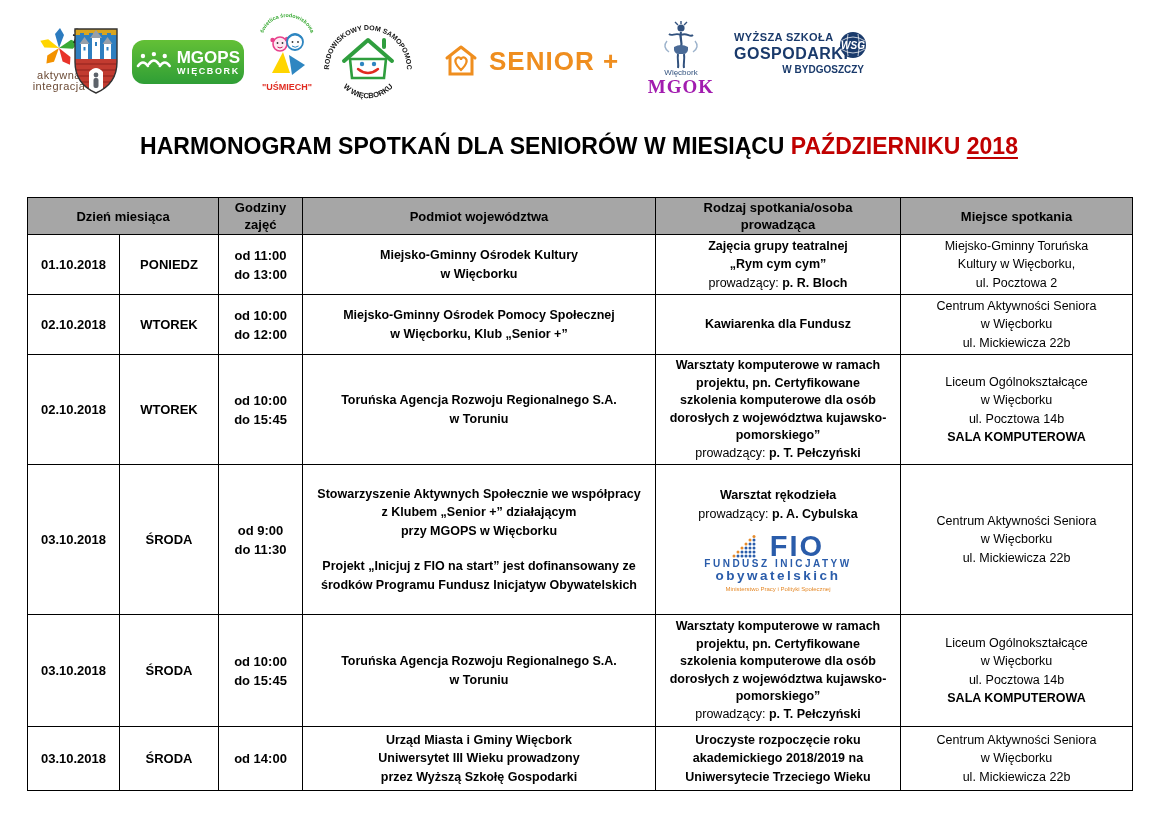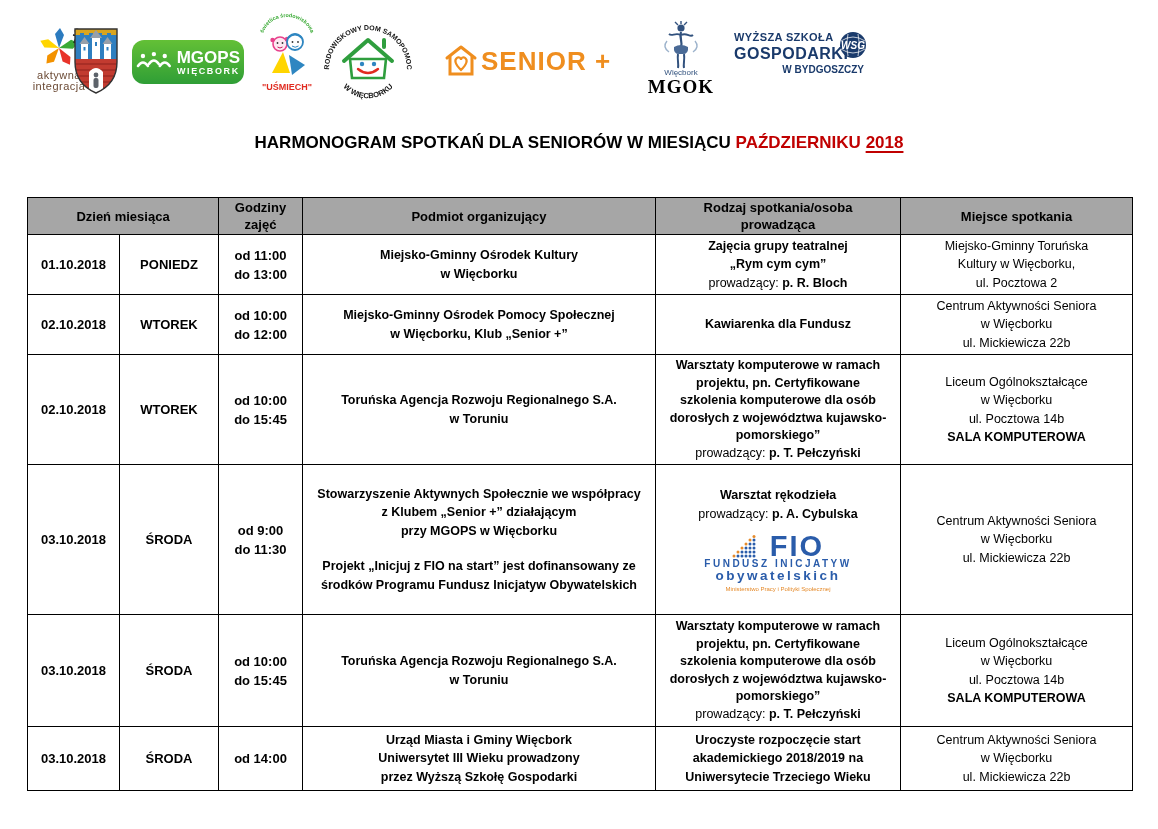--- a/index.html
+++ b/index.html
@@ -15,38 +15,38 @@
   .lg-aktywna .t { color:#6b4a35; font-size:11px; line-height:11px; letter-spacing:.5px; }
   .lg-herb { left:72px; top:26px; }
   .lg-mgops { left:132px; top:40px; width:112px; height:44px; border-radius:12px;
     background:linear-gradient(#63c036,#2f9e36); display:flex; flex-direction:row; align-items:center;
     justify-content:center; gap:5px; padding:1px 4px; }
   .lg-mgops .txt { display:flex; flex-direction:column; align-items:center; color:#fff; }
   .lg-mgops .l1 { font-weight:bold; font-size:17px; line-height:17px; }
   .lg-mgops .l2 { font-weight:bold; font-size:9px; line-height:10px; letter-spacing:1.6px; }
   .lg-usmiech { left:258px; top:13px; }
   .lg-sds { left:323px; top:19px; }
-  .lg-senior { left:441px; top:43px; flex-direction:row !important; }
+  .lg-senior { left:441px; top:43px; flex-direction:row !important; gap:8px; }
   .lg-senior .t { color:#ef8e1f; font-weight:bold; font-size:26px; letter-spacing:1px; }
   .lg-mgok { left:645px; top:21px; width:72px; }
   .lg-mgok .l1 { color:#32527e; font-size:8px; line-height:8px; margin-top:-2px; }
-  .lg-mgok .l2 { color:#000000; font-family:"Liberation Serif",serif; font-weight:bold; font-size:19px; line-height:19px; letter-spacing:1px; }
+  .lg-mgok .l2 { color:#a21caf; font-family:"Liberation Serif",serif; font-weight:bold; font-size:19px; line-height:19px; letter-spacing:1px; }
   .lg-wsg { left:734px; top:30px; width:136px; align-items:flex-start; position:absolute; }
   .lg-wsg .g { position:absolute; right:0; top:0; }
   .lg-wsg .l1 { color:#1a3a6b; font-weight:bold; font-size:11px; line-height:12px; margin-top:1px; letter-spacing:.4px; }
   .lg-wsg .l2 { color:#1a3a6b; font-weight:bold; font-size:16px; line-height:21px; letter-spacing:.5px; }
   .lg-wsg .l3 { color:#1a3a6b; font-weight:bold; font-size:10px; line-height:11px; align-self:flex-end; padding-right:6px;margin-left:41px; }
   .lg-pzeri { left:878px; top:21px; }
   .lg-biblio { left:964px; top:26px; width:96px; }
   .lg-biblio .l1 { color:#b05a4a; font-size:5.5px; line-height:7px; letter-spacing:1px; }
   .lg-biblio .l2 { color:#1a1a1a; font-family:"Liberation Serif",serif; font-size:12px; line-height:13px; }
   .lg-biblio .l3 { color:#8a8f98; font-size:7px; line-height:9px; letter-spacing:2px; }
   
   .title { position:absolute; left:0; top:133px; width:1158px; text-align:center;
-    font-size:17px; font-weight:bold; white-space:nowrap; }
+    font-size:23px; font-weight:bold; white-space:nowrap; }
   .title .red { color:#c00000; }
   .title .year { color:#c00000; text-decoration:underline; text-decoration-thickness:2px; text-underline-offset:3px; }
   
   table.sched { position:absolute; left:27px; top:197px; width:1105px; border-collapse:collapse; table-layout:fixed; }
   .sched th, .sched td { border:1.6px solid #000; padding:1px 4px; vertical-align:middle; text-align:center; overflow:hidden; }
   .sched th { background:#a6a6a6; font-size:13px; line-height:17px; font-weight:bold; }
   .sched td { font-size:12.5px; }
   .ln { line-height:18.5px; }
   .tight .ln { line-height:17.5px; }
   .b { font-weight:bold; }
@@ -234,21 +234,21 @@
       <col style="width:245px">
       <col style="width:232px">
     </colgroup>
   <tbody>
       <tr style="height:32px">
     <th colspan="2">Dzień miesiąca</th>
     <th>
       <div>Godziny</div>
       <div>zajęć</div>
     </th>
-    <th>Podmiot organizujący</th>
+    <th>Podmiot województwa</th>
     <th>
       <div>Rodzaj spotkania/osoba</div>
       <div>prowadząca</div>
     </th>
     <th>Miejsce spotkania</th>
   </tr>
 
   <tr style="height:60px">
     <td>
           <div class="date">01.10.2018</div>
@@ -434,21 +434,21 @@
         </td>
     <td>
       <div class="tln">od 14:00</div>
     </td>
     <td>
       <div class="ln b">Urząd Miasta i Gminy Więcbork</div>
       <div class="ln b">Uniwersytet III Wieku prowadzony</div>
       <div class="ln b">przez Wyższą Szkołę Gospodarki</div>
     </td>
     <td>
-      <div class="ln b">Uroczyste rozpoczęcie start</div>
+      <div class="ln b">Uroczyste rozpoczęcie roku</div>
       <div class="ln b">akademickiego 2018/2019 na</div>
       <div class="ln b">Uniwersytecie Trzeciego Wieku</div>
     </td>
     <td>
       <div class="ln">Centrum Aktywności Seniora</div>
       <div class="ln">w Więcborku</div>
       <div class="ln">ul. Mickiewicza 22b</div>
     </td>
   </tr>
 </tbody>

